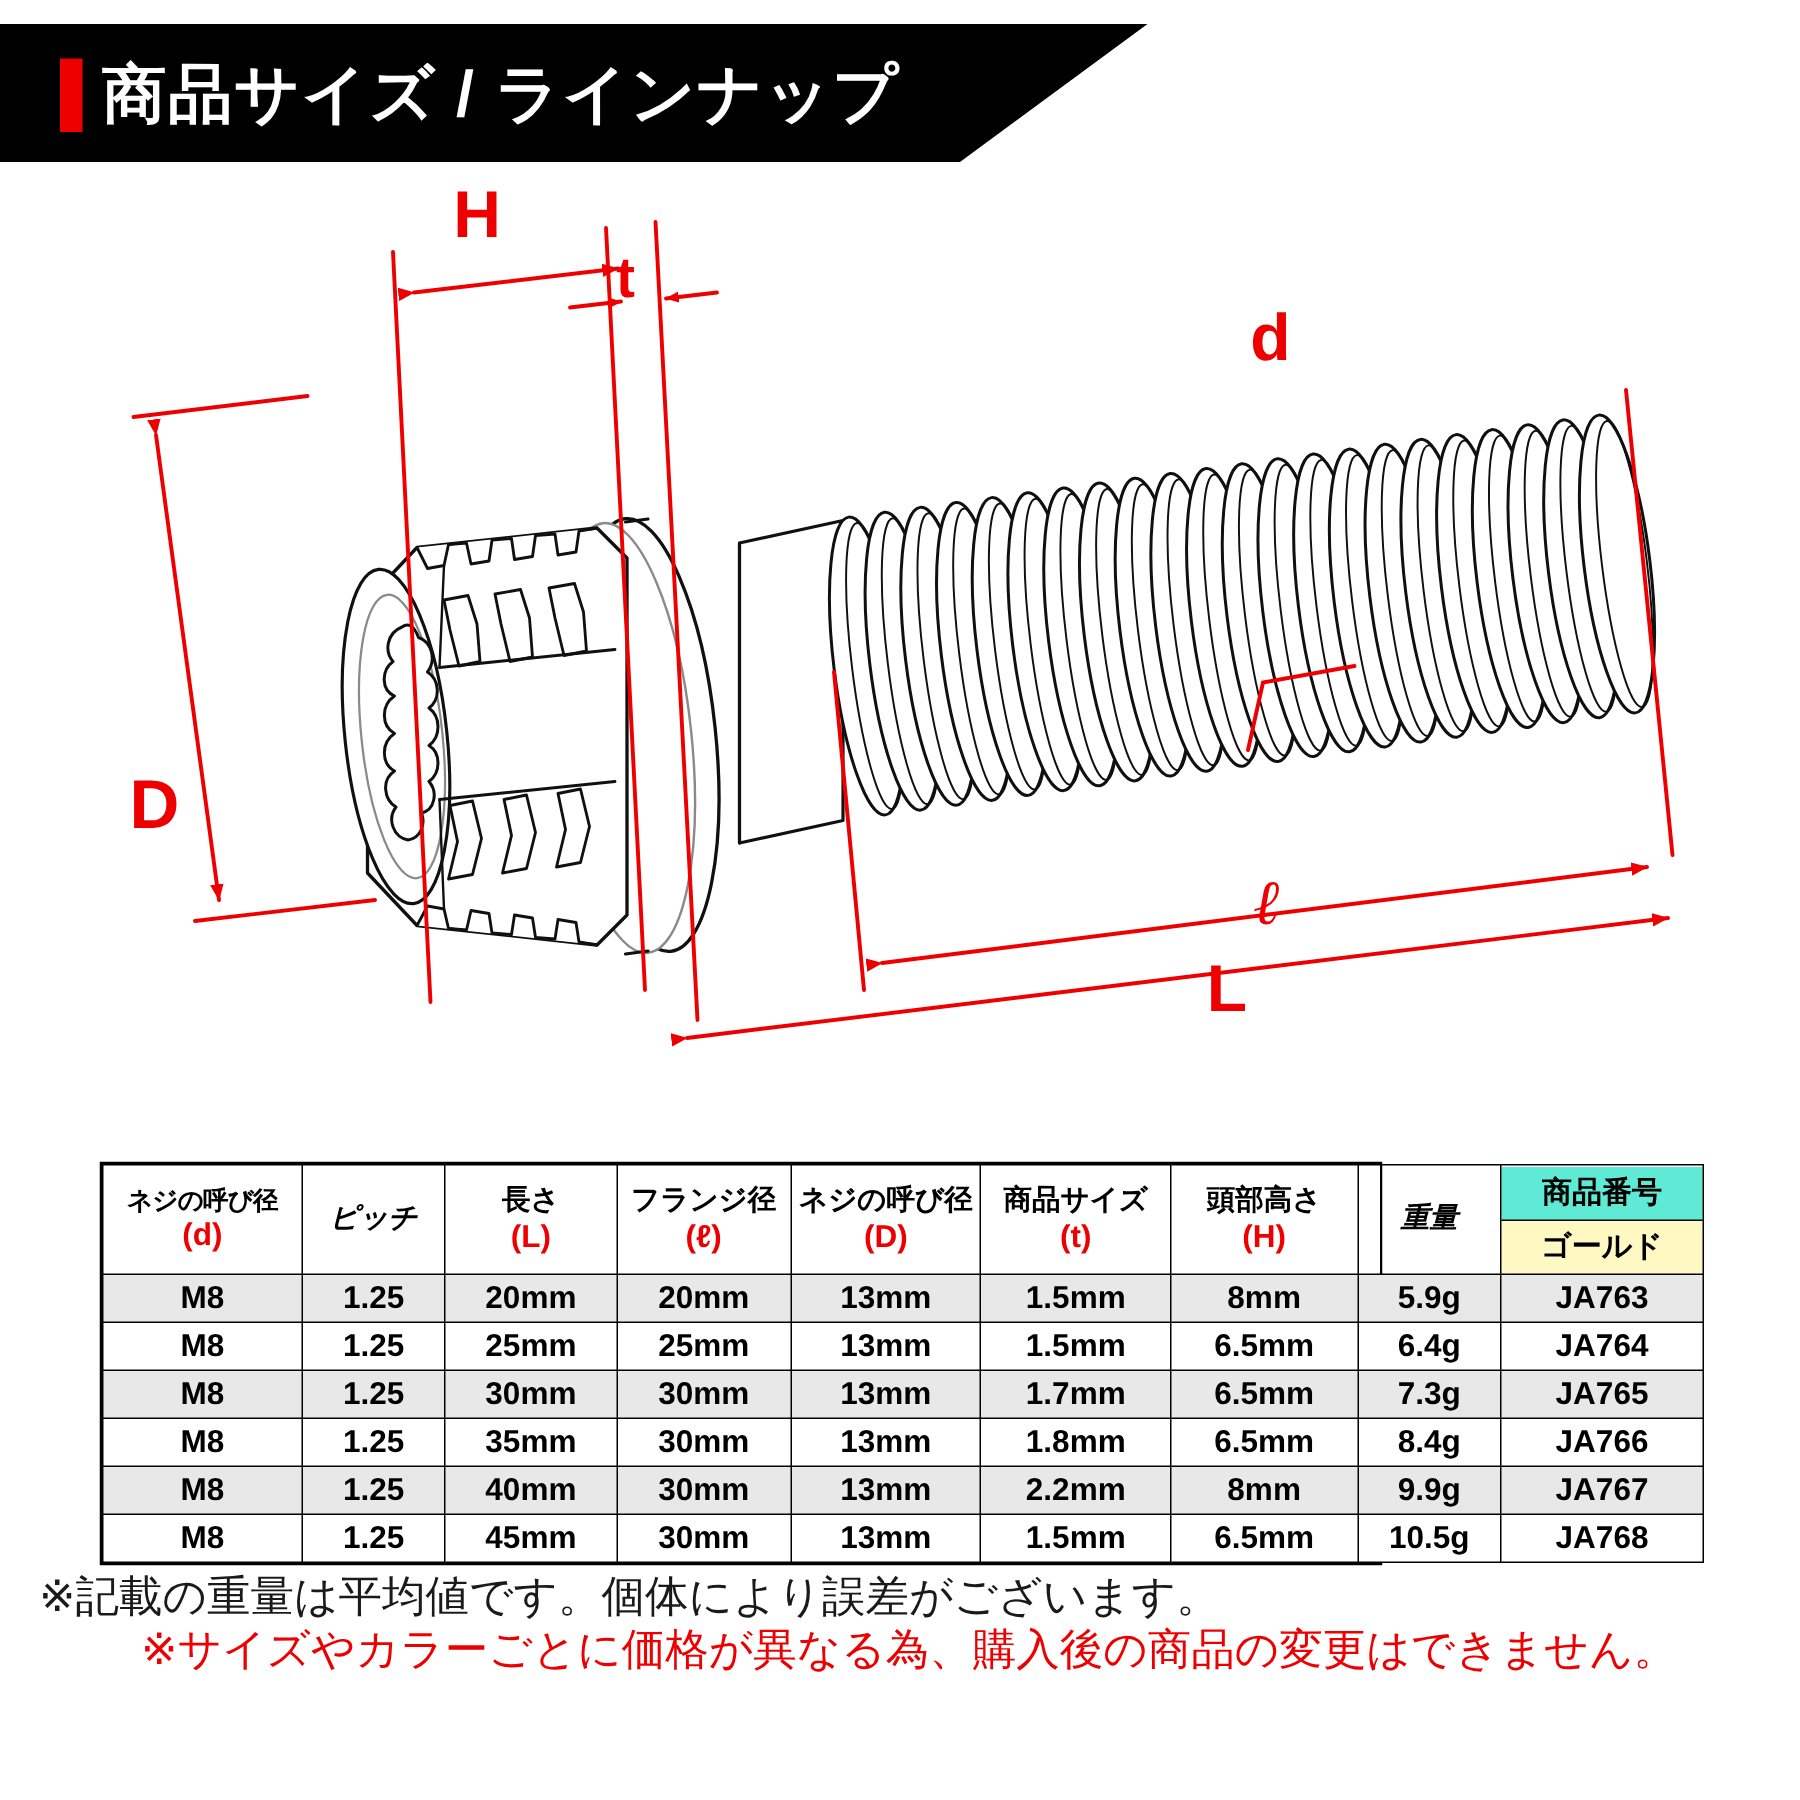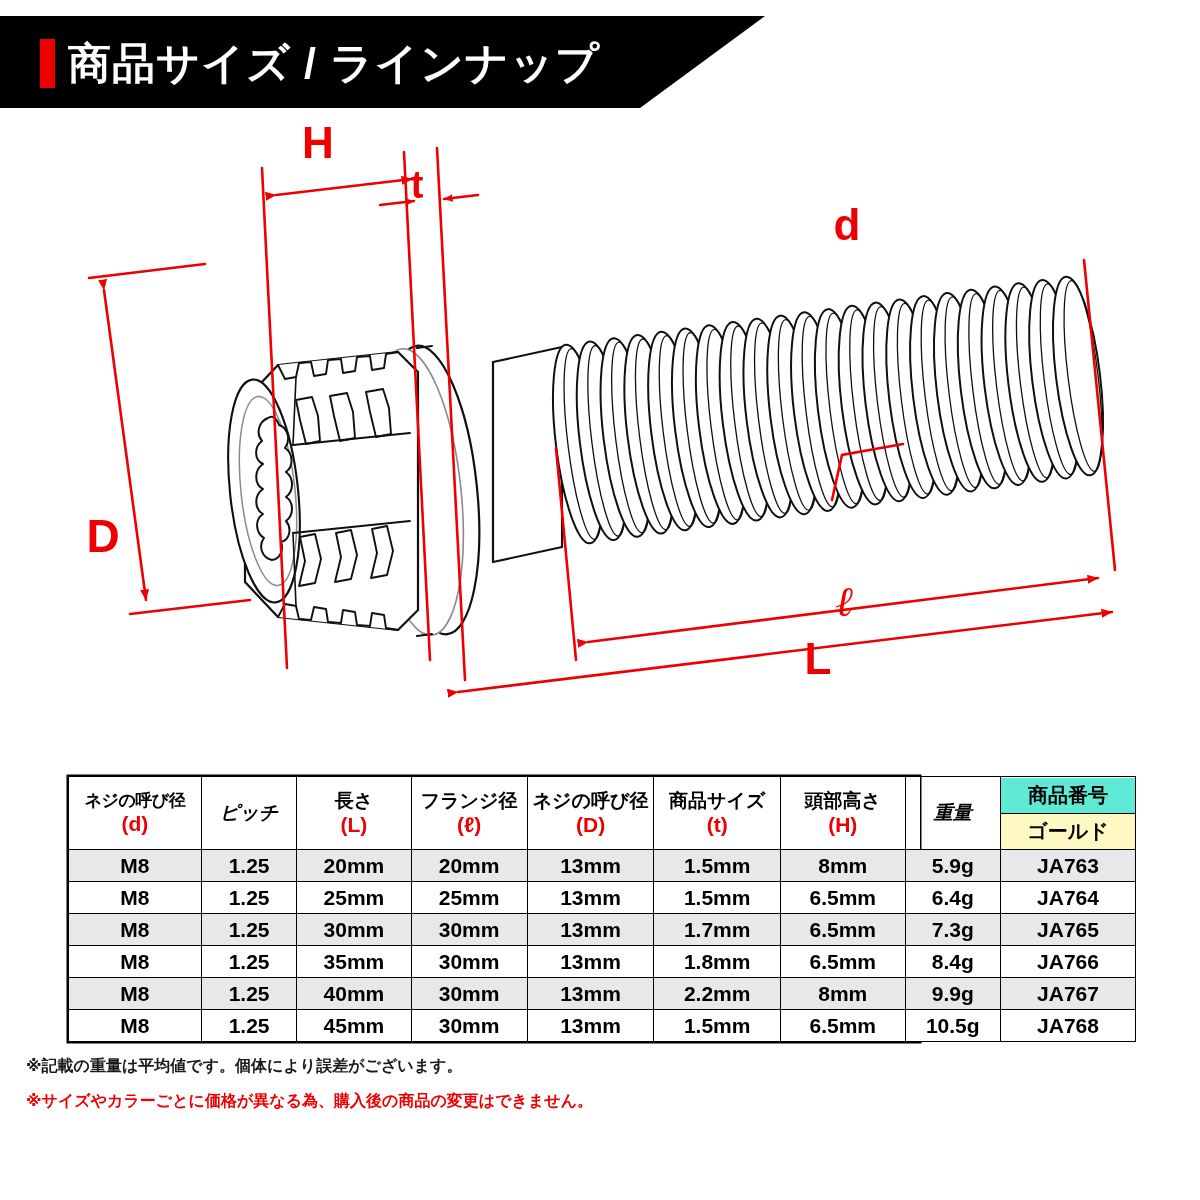--- a/index.html
+++ b/index.html
@@ -85,27 +85,27 @@
   
   #spec-table-wrap{
     box-shadow:0 0 0 1.5px #000000;
   }
 
   
   #notes{
     position:absolute;left:26px;top:1048px;width:1160px;
   }
   .note{
-    font-size:16px;
+    font-size:29px;
     line-height:35px;
     color:#1a1a1a;
     white-space:nowrap;
-    font-weight:bold;
-  }
-  .note.alert{color:#ee0000;}
+    font-weight:normal;
+  }
+  .note.alert{color:#ee0000;text-align:center;}
 </style>
 </head>
 <body>
 
 <div id="banner">
   <svg id="banner-shape" width="1200" height="92" viewBox="0 0 1200 92">
     <polygon points="0,0 765,0 640,92 0,92" fill="#000000"></polygon>
   </svg>
   <div id="banner-accent"></div>
   <div id="banner-title">商品サイズ / ラインナップ</div>

